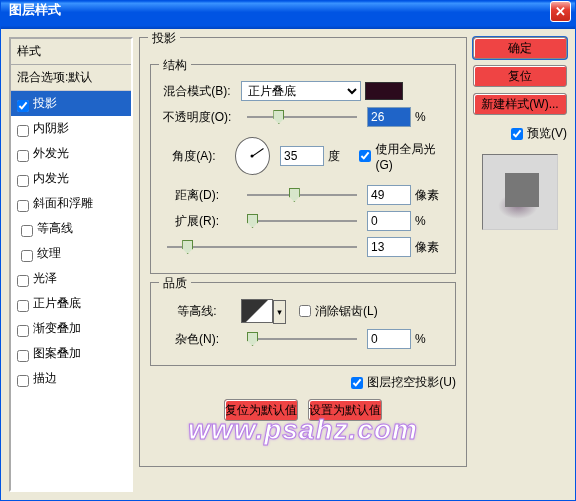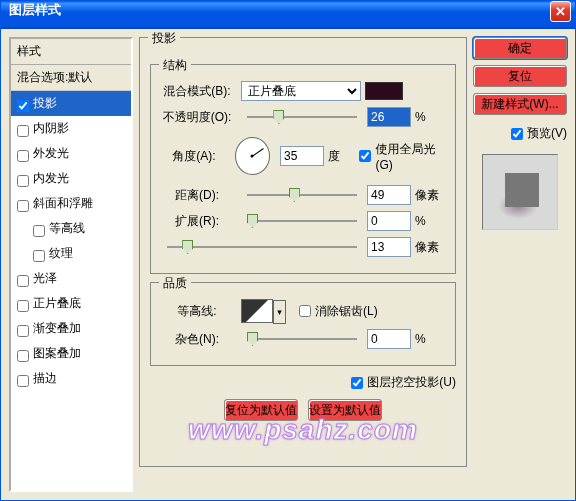--- a/index.html
+++ b/index.html
@@ -9,21 +9,21 @@
 .titlebar span{font-weight:bold;font-size:13px;padding-left:4px}
 .close-btn{margin-left:auto;width:21px;height:21px;background:linear-gradient(to bottom,#F5A6A0,#E33B2E 40%,#C8281B);border:1px solid #fff;border-radius:3px;color:#fff;display:flex;align-items:center;justify-content:center;font-weight:bold;cursor:pointer;font-family:Arial;font-size:13px}
 .body{padding:8px;display:flex;gap:6px;height:calc(100% - 28px)}
 .styles-col{width:124px;border:2px inset #fff;background:#fff;display:flex;flex-direction:column}
 .styles-head{background:#ECE9D8;border-bottom:1px solid #aaa;padding:4px 6px}
 .styles-list{flex:1;overflow:auto}
 .style-item{padding:4px 4px 4px 6px;display:flex;align-items:flex-end;gap:4px;cursor:pointer;border-bottom:0}
 .style-item.selected{background:#1F64C8;color:#fff}
 .style-item.blend{background:#ECE9D8;border-bottom:1px solid #ccc}
 .style-item input[type=checkbox]{width:12px;height:12px}
-.indent{padding-left:22px}
+.indent{padding-left:10px}
 .center-col{flex:1;position:relative}
 .fieldset{border:1px solid #888;border-radius:0;margin:0 0 8px 0;padding:10px 10px 10px 10px;position:relative}
 .fieldset .legend{position:absolute;top:-8px;left:8px;background:#ECE9D8;padding:0 4px}
 .outer-fs{height:430px}
 .row{display:flex;align-items:center;margin:6px 0;gap:4px}
 .label{width:76px;text-align:center;padding-right:4px}
 select{border:1px solid #7F9DB9;height:20px;background:#fff;padding:0 2px}
 .swatch{width:38px;height:18px;border:1px solid #333}
 .slider{flex:1;height:16px;position:relative;margin:0 6px}
 .slider .track{position:absolute;top:7px;left:0;right:0;height:2px;background:#999}

